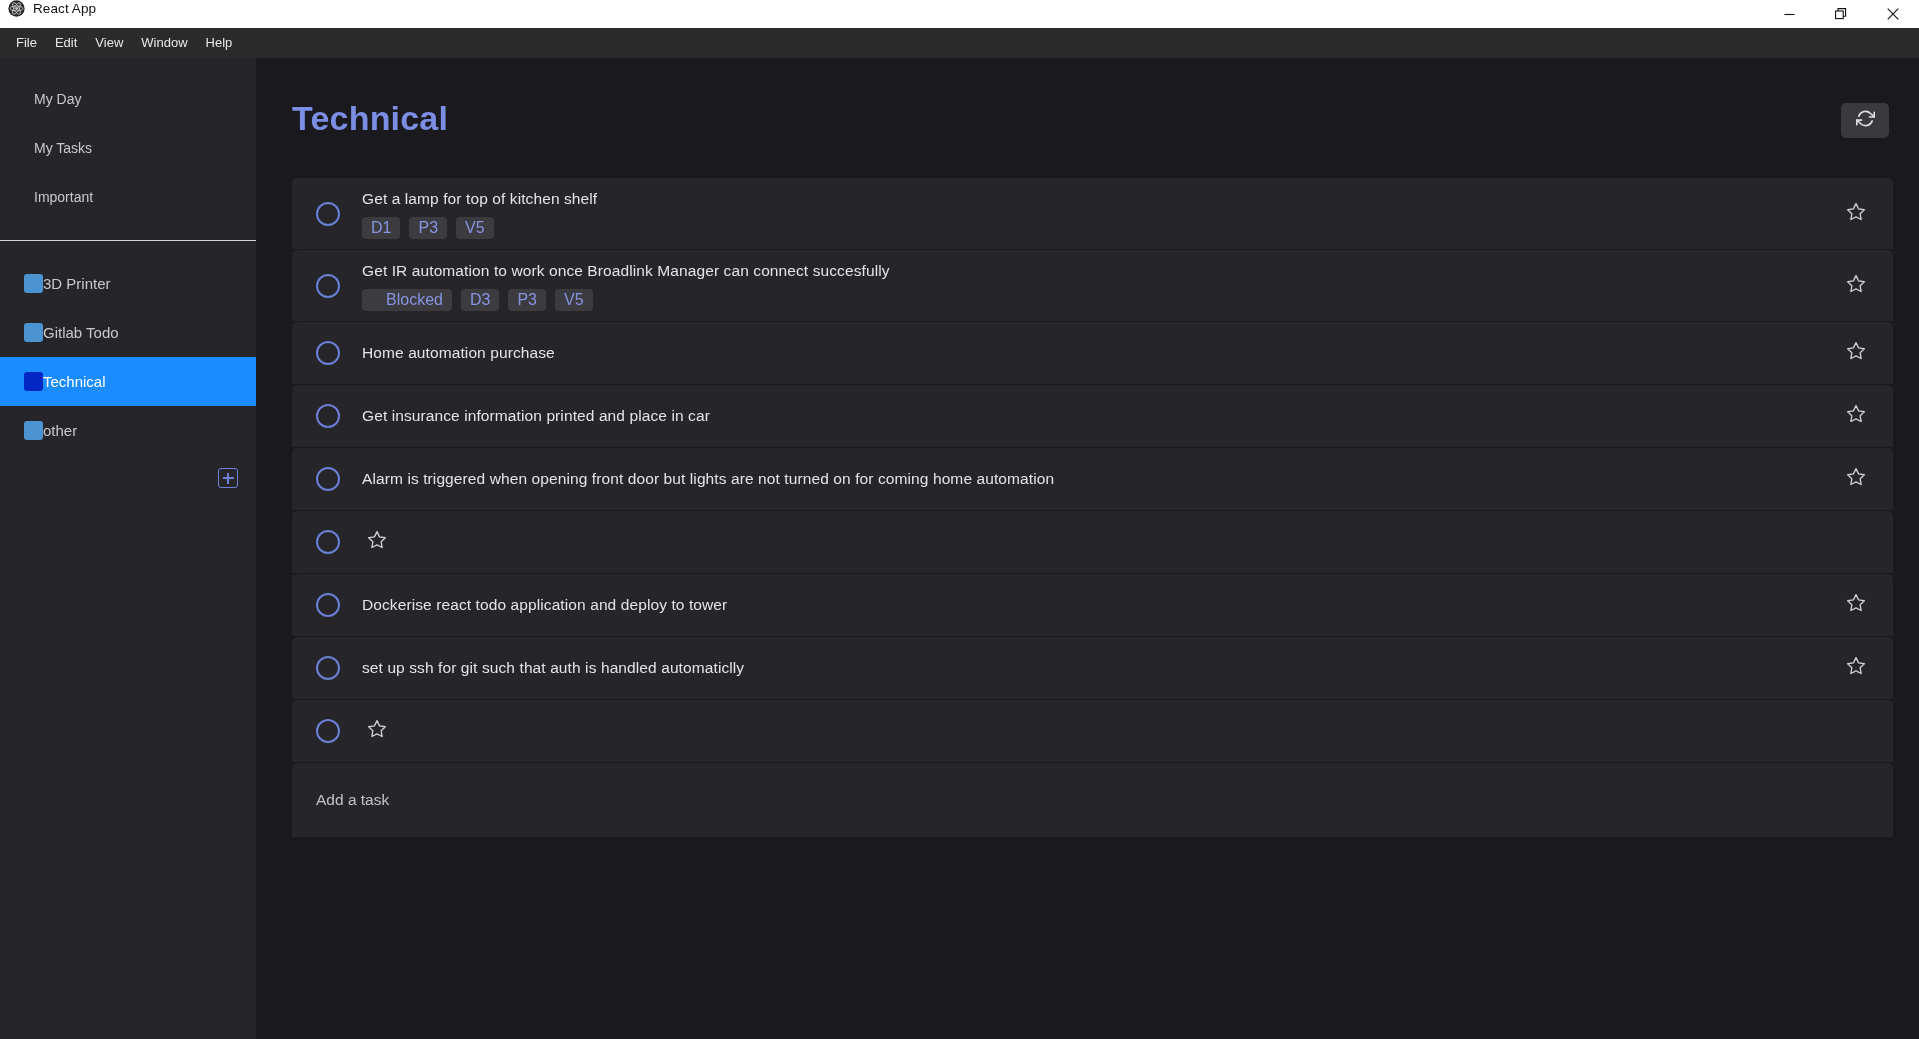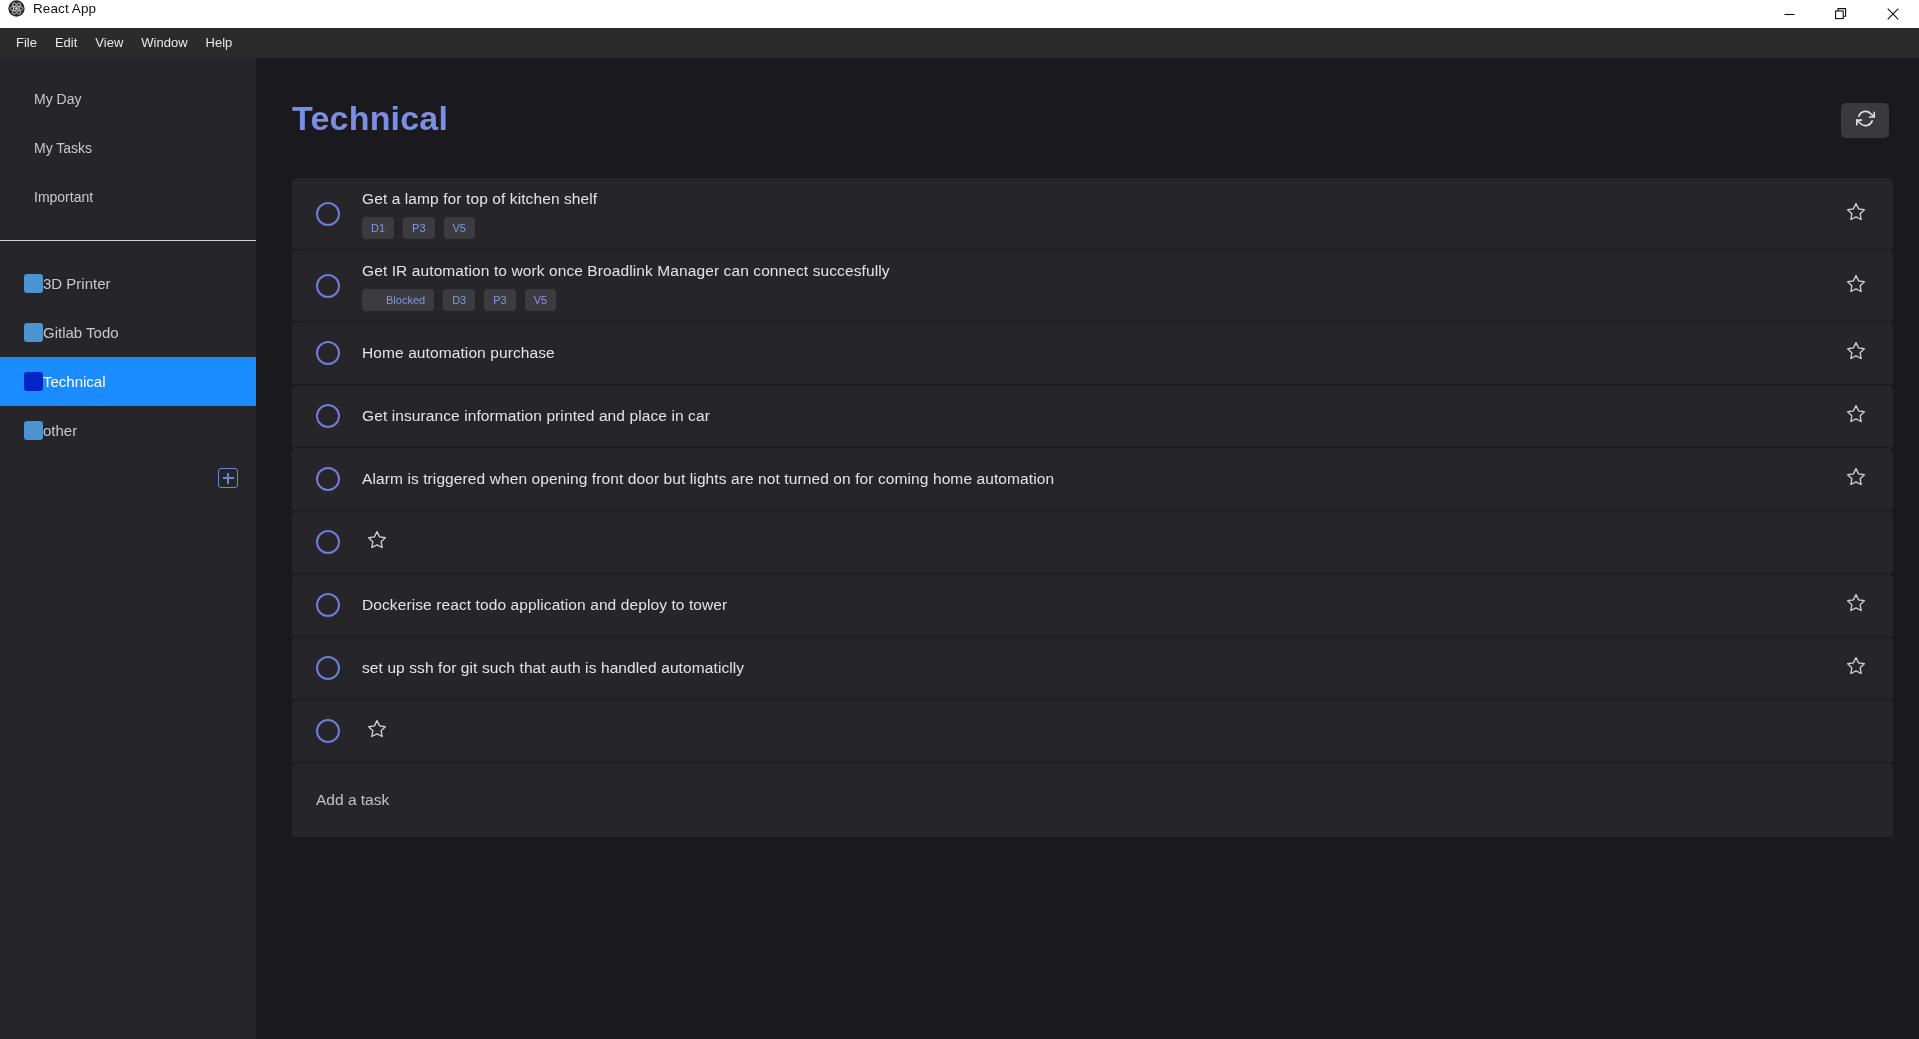--- a/index.html
+++ b/index.html
@@ -214,21 +214,21 @@
     letter-spacing: 0.1px;
   }
   .task-tags {
     display: flex;
     gap: 9px;
     margin-top: 7px;
   }
   .tag {
     background: #3b3b40;
     color: #8795e0;
-    font-size: 11px;
+    font-size: 16px;
     padding: 3px 9px;
     border-radius: 4px;
     line-height: 16px;
     cursor: pointer;
   }
   .star-btn {
     flex: 0 0 auto;
     width: 30px; height: 30px;
     display: flex; align-items: center; justify-content: center;
     cursor: pointer;

